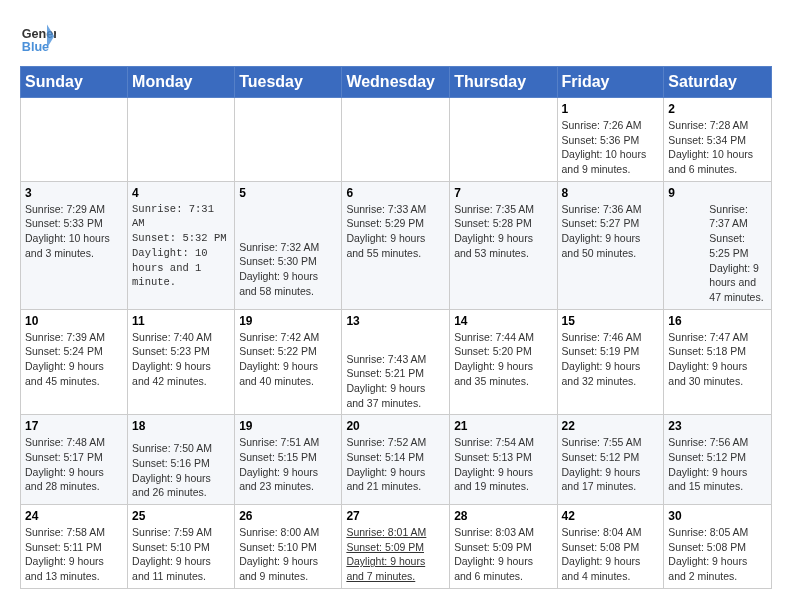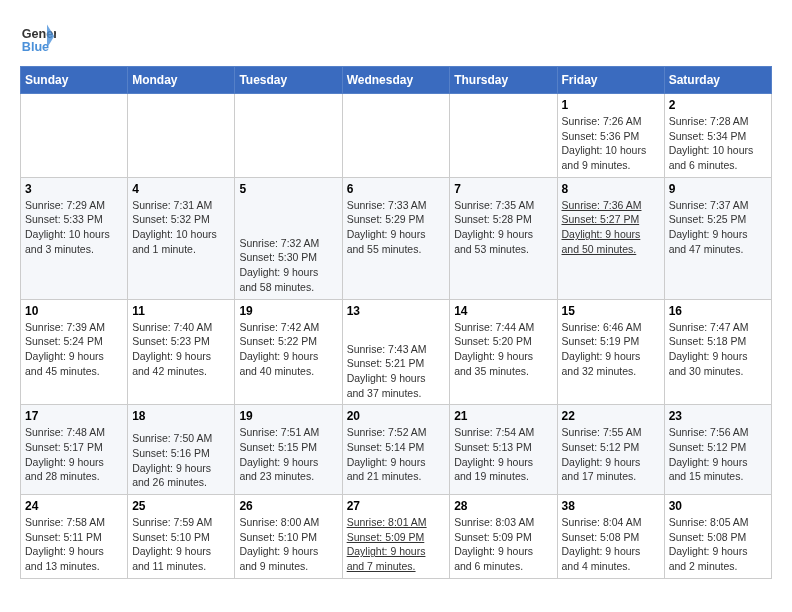--- a/index.html
+++ b/index.html
@@ -40,21 +40,21 @@
     .calendar {
       width: 100%;
       border-collapse: collapse;
       font-size: 11px;
     }
     .calendar th {
       background-color: #3a6bbf;
       color: #fff;
       padding: 6px 4px;
       text-align: left;
-      font-size: 12px;
+      font-size: 16px;
       font-weight: bold;
       border: 1px solid #5580c8;
     }
     .calendar td {
       border: 1px solid #ccc;
       vertical-align: top;
       padding: 4px;
       width: 108px;
       min-height: 80px;
       background: #fff;
@@ -130,21 +130,21 @@
       </tr>
       <tr>
         <td>
           <span class="day-number">3</span>
           <div class="day-info" style="white-space: pre-line;">Sunrise: 7:29 AM
 Sunset: 5:33 PM
 Daylight: 10 hours and 3 minutes.</div>
         </td>
         <td>
           <span class="day-number">4</span>
-          <div class="day-info" style="white-space: pre-line;">Sunrise: 7:31 AM
+          <div class="day-info" style="white-space: pre-line; font-family: Liberation Mono, monospace;">Sunrise: 7:31 AM
 Sunset: 5:32 PM
 Daylight: 10 hours and 1 minute.</div>
         </td>
         <td>
           <span class="day-number">5</span>
           <div class="day-info" style="white-space: pre-line; margin-top: 40px;">Sunrise: 7:32 AM
 Sunset: 5:30 PM
 Daylight: 9 hours and 58 minutes.</div>
         </td>
         <td>
@@ -154,27 +154,27 @@
 Daylight: 9 hours and 55 minutes.</div>
         </td>
         <td>
           <span class="day-number">7</span>
           <div class="day-info" style="white-space: pre-line;">Sunrise: 7:35 AM
 Sunset: 5:28 PM
 Daylight: 9 hours and 53 minutes.</div>
         </td>
         <td>
           <span class="day-number">8</span>
-          <div class="day-info" style="white-space: pre-line; text-decoration: underline;">Sunrise: 7:36 AM
+          <div class="day-info" style="white-space: pre-line;">Sunrise: 7:36 AM
 Sunset: 5:27 PM
 Daylight: 9 hours and 50 minutes.</div>
         </td>
         <td>
           <span class="day-number">9</span>
-          <div class="day-info" style="white-space: pre-line;">Sunrise: 7:37 AM
+          <div class="day-info" style="white-space: pre-line; margin-left: 41px;">Sunrise: 7:37 AM
 Sunset: 5:25 PM
 Daylight: 9 hours and 47 minutes.</div>
         </td>
       </tr>
       <tr>
         <td>
           <span class="day-number">10</span>
           <div class="day-info" style="white-space: pre-line;">Sunrise: 7:39 AM
 Sunset: 5:24 PM
 Daylight: 9 hours and 45 minutes.</div>
@@ -198,21 +198,21 @@
 Daylight: 9 hours and 37 minutes.</div>
         </td>
         <td>
           <span class="day-number">14</span>
           <div class="day-info" style="white-space: pre-line;">Sunrise: 7:44 AM
 Sunset: 5:20 PM
 Daylight: 9 hours and 35 minutes.</div>
         </td>
         <td>
           <span class="day-number">15</span>
-          <div class="day-info" style="white-space: pre-line;">Sunrise: 6:46 AM
+          <div class="day-info" style="white-space: pre-line;">Sunrise: 7:46 AM
 Sunset: 5:19 PM
 Daylight: 9 hours and 32 minutes.</div>
         </td>
         <td>
           <span class="day-number">16</span>
           <div class="day-info" style="white-space: pre-line;">Sunrise: 7:47 AM
 Sunset: 5:18 PM
 Daylight: 9 hours and 30 minutes.</div>
         </td>
       </tr>
@@ -285,21 +285,21 @@
 Sunset: 5:09 PM
 Daylight: 9 hours and 7 minutes.</div>
         </td>
         <td>
           <span class="day-number">28</span>
           <div class="day-info" style="white-space: pre-line;">Sunrise: 8:03 AM
 Sunset: 5:09 PM
 Daylight: 9 hours and 6 minutes.</div>
         </td>
         <td>
-          <span class="day-number">38</span>
+          <span class="day-number">42</span>
           <div class="day-info" style="white-space: pre-line;">Sunrise: 8:04 AM
 Sunset: 5:08 PM
 Daylight: 9 hours and 4 minutes.</div>
         </td>
         <td>
           <span class="day-number">30</span>
           <div class="day-info" style="white-space: pre-line;">Sunrise: 8:05 AM
 Sunset: 5:08 PM
 Daylight: 9 hours and 2 minutes.</div>
         </td>

